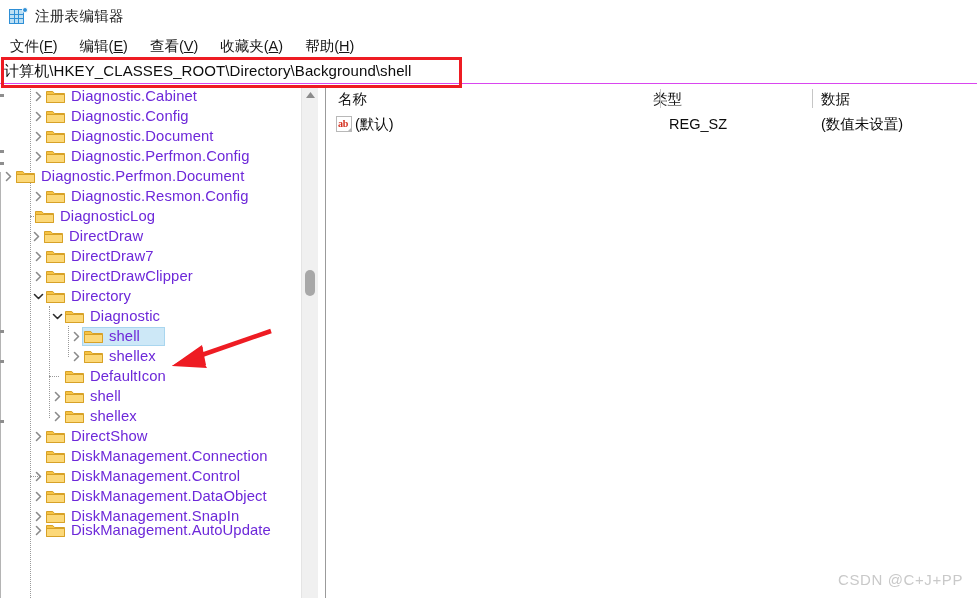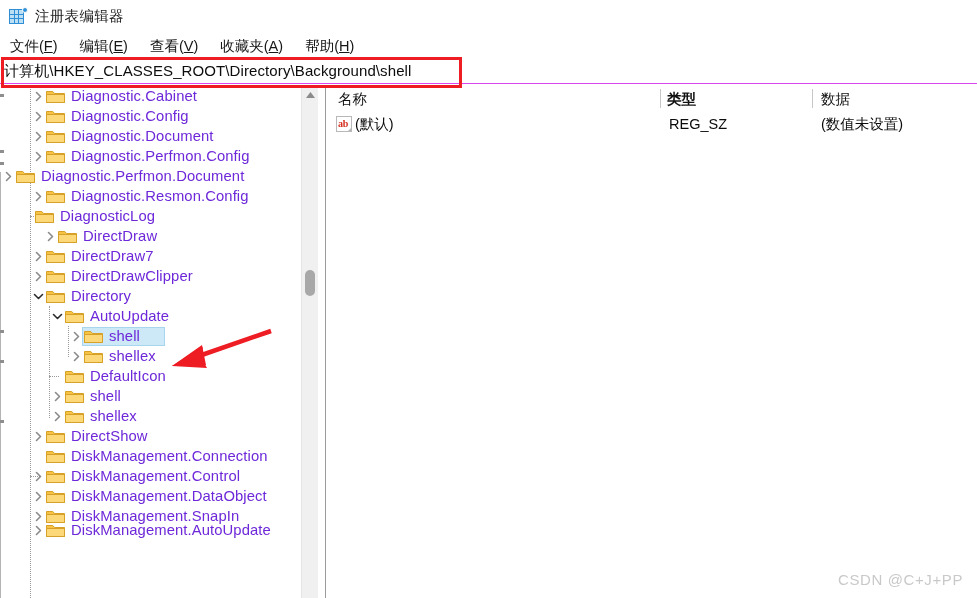--- a/index.html
+++ b/index.html
@@ -451,21 +451,21 @@
           <div class="label">Diagnostic.Resmon.Config</div>
         </div>
         <div class="tree-row" style="padding-left: 19px;">
           <div class="twisty"></div>
           <div class="folder"><svg width="19" height="15" viewBox="0 0 19 15">
               <path d="M0.5 2.5 L0.5 13.5 L18.5 13.5 L18.5 4.5 L8.5 4.5 L6.8 2.5 Z" fill="#f6c344" stroke="#d7a127" stroke-width="1"></path>
               <path d="M0.5 5.5 L18.5 5.5 L18.5 13.5 L0.5 13.5 Z" fill="#fcd878" stroke="#d7a127" stroke-width="1"></path>
             </svg></div>
           <div class="label">DiagnosticLog</div>
         </div>
-        <div class="tree-row" style="padding-left: 42px;">
+        <div class="tree-row" style="padding-left: 28px;">
           <div class="twisty">
             <svg width="11" height="11" viewBox="0 0 11 11">
               <path d="M3.5 1.5 L7.5 5.5 L3.5 9.5" stroke="#8a8a8a" fill="none" stroke-width="1.6" stroke-linecap="round" stroke-linejoin="round"></path>
             </svg>
           </div>
           <div class="folder"><svg width="19" height="15" viewBox="0 0 19 15">
               <path d="M0.5 2.5 L0.5 13.5 L18.5 13.5 L18.5 4.5 L8.5 4.5 L6.8 2.5 Z" fill="#f6c344" stroke="#d7a127" stroke-width="1"></path>
               <path d="M0.5 5.5 L18.5 5.5 L18.5 13.5 L0.5 13.5 Z" fill="#fcd878" stroke="#d7a127" stroke-width="1"></path>
             </svg></div>
           <div class="label">DirectDraw</div>
@@ -509,21 +509,21 @@
         <div class="tree-row" style="padding-left: 49px;">
           <div class="twisty">
             <svg width="11" height="11" viewBox="0 0 11 11">
               <path d="M1.5 3.5 L5.5 7.5 L9.5 3.5" stroke="#2b2b2b" fill="none" stroke-width="1.6" stroke-linecap="round" stroke-linejoin="round"></path>
             </svg>
           </div>
           <div class="folder"><svg width="19" height="15" viewBox="0 0 19 15">
               <path d="M0.5 2.5 L0.5 13.5 L18.5 13.5 L18.5 4.5 L8.5 4.5 L6.8 2.5 Z" fill="#f6c344" stroke="#d7a127" stroke-width="1"></path>
               <path d="M0.5 5.5 L18.5 5.5 L18.5 13.5 L0.5 13.5 Z" fill="#fcd878" stroke="#d7a127" stroke-width="1"></path>
             </svg></div>
-          <div class="label">AutoUpdate</div>
+          <div class="label">Diagnostic</div>
         </div>
         <div class="tree-row selected" style="padding-left: 68px;">
           <div class="sel-bg" style="left: 82px; width: 83px;"></div>
           <div class="twisty">
             <svg width="11" height="11" viewBox="0 0 11 11">
               <path d="M3.5 1.5 L7.5 5.5 L3.5 9.5" stroke="#8a8a8a" fill="none" stroke-width="1.6" stroke-linecap="round" stroke-linejoin="round"></path>
             </svg>
           </div>
           <div class="folder"><svg width="19" height="15" viewBox="0 0 19 15">
               <path d="M0.5 2.5 L0.5 13.5 L18.5 13.5 L18.5 4.5 L8.5 4.5 L6.8 2.5 Z" fill="#f6c344" stroke="#d7a127" stroke-width="1"></path>
@@ -658,21 +658,21 @@
       <div class="dotline-h" style="left: 30px; top: 130px; width: 10px;"></div>
       <div class="dotline-h" style="left: 49px; top: 290px; width: 10px;"></div>
       <div class="dotline-h" style="left: 30px; top: 390px; width: 10px;"></div>
     </div>
 
   <div id="splitter"></div>
 
   <div id="list-pane">
     <div id="list-header">
         <div class="col-head" style="left: 0px; width: 331px;">名称</div>
-        <div class="col-head" style="left: 329px; width: 152px; font-weight: bold;">类型</div>
+        <div class="col-head" style="left: 315px; width: 152px;">类型</div>
         <div class="col-sep" style="left: 331px;"></div>
         <div class="col-head" style="left: 483px; width: 165px;">数据</div>
         <div class="col-sep" style="left: 483px;"></div>
       </div>
     <div id="list-rows">
         <div class="list-row">
           <div class="ab-icon">
             <span>ab</span>
             <div class="fold"></div>
           </div>

